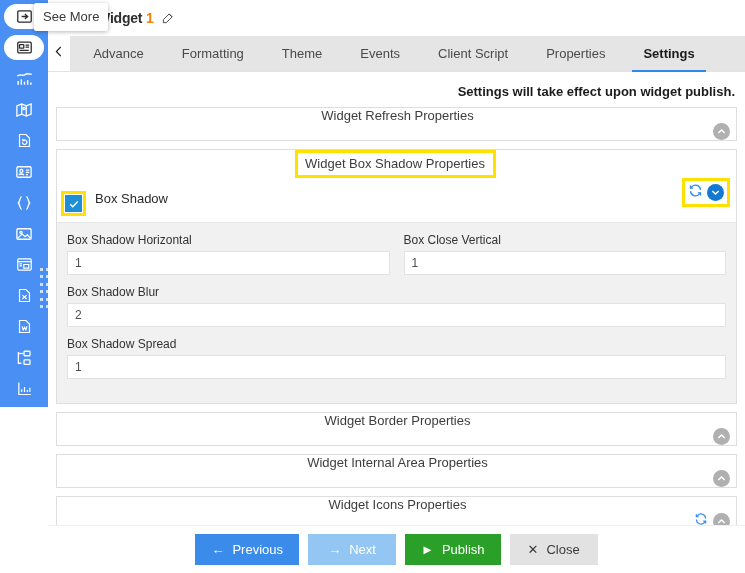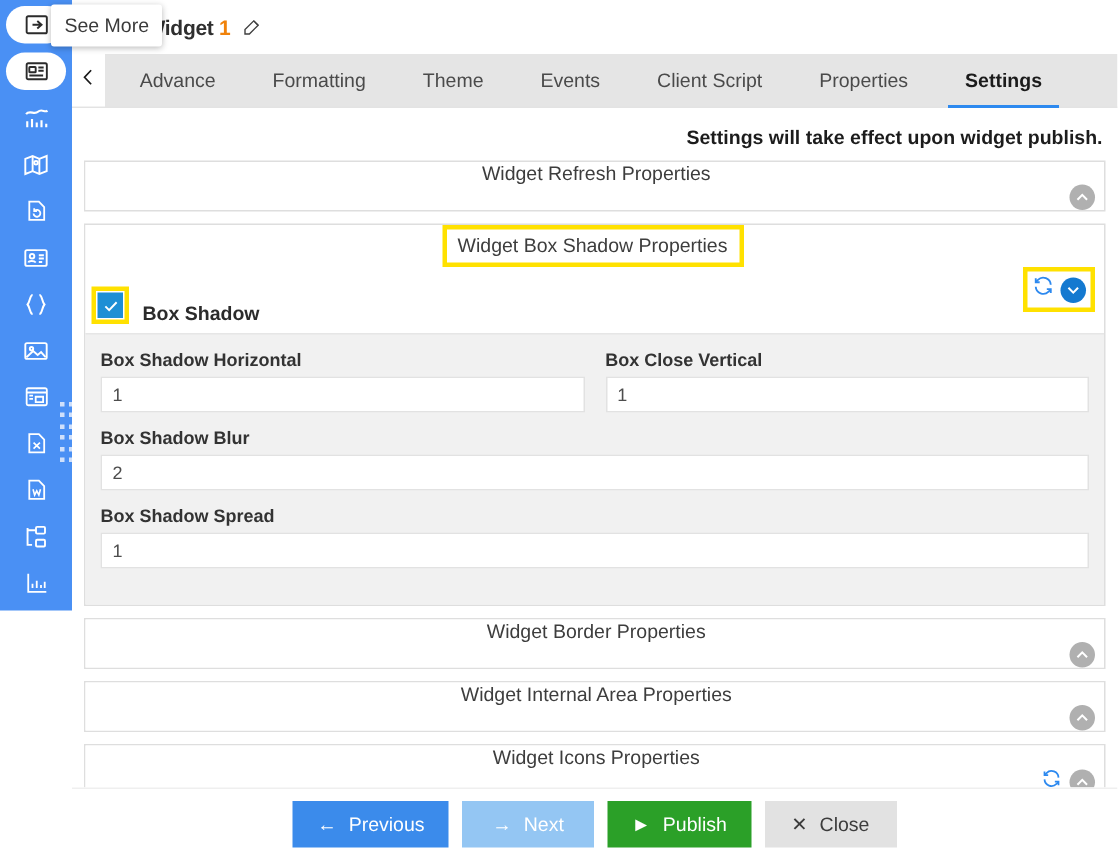--- a/index.html
+++ b/index.html
@@ -135,39 +135,38 @@
 
   .panel-body {
     background: #f1f1f1;
     border-top: 1px solid #e6e6e6;
     padding: 10px 10px 14px 10px;
   }
   .row { display: flex; gap: 14px; margin-bottom: 10px; }
   .field { flex: 1 1 0; min-width: 0; }
   .field.full { flex: 1 1 100%; }
   .field-label {
-    font-size: 12px; color: #333333; margin-bottom: 4px; display:block;font-weight:bold;
+    font-size: 12px; color: #333333; margin-bottom: 4px; display:block;
   }
   .field-input {
     height: 24px; width: 100%;
     border: 1px solid #e2e2e2;
     background: #ffffff;
     font-size: 12px; color: #4d4d4d;
     display: flex; align-items: center;
     padding: 0 7px;
   }
   .field-input.color {
     border: 1px solid #e2e2e2;
     color: #2a2a2a;
   }
   .check-row {
-    display: flex; align-items: flex-end;
+    display: flex; align-items: flex-start;
     padding: 9px 2px 6px 4px;
     background: #ffffff;
-    font-weight: bold;
   }
   .check-wrap { border: 3px solid #ffe100; padding: 1px; display:flex; line-height:0; }
   .checkbox {
     width: 17px; height: 17px; background: #1e8fd5;
     display: flex; align-items: center; justify-content: center;
   }
   .check-label { font-size: 13px; color: #2b2b2b; margin-left: 9px; }
 
   
   .footer {

